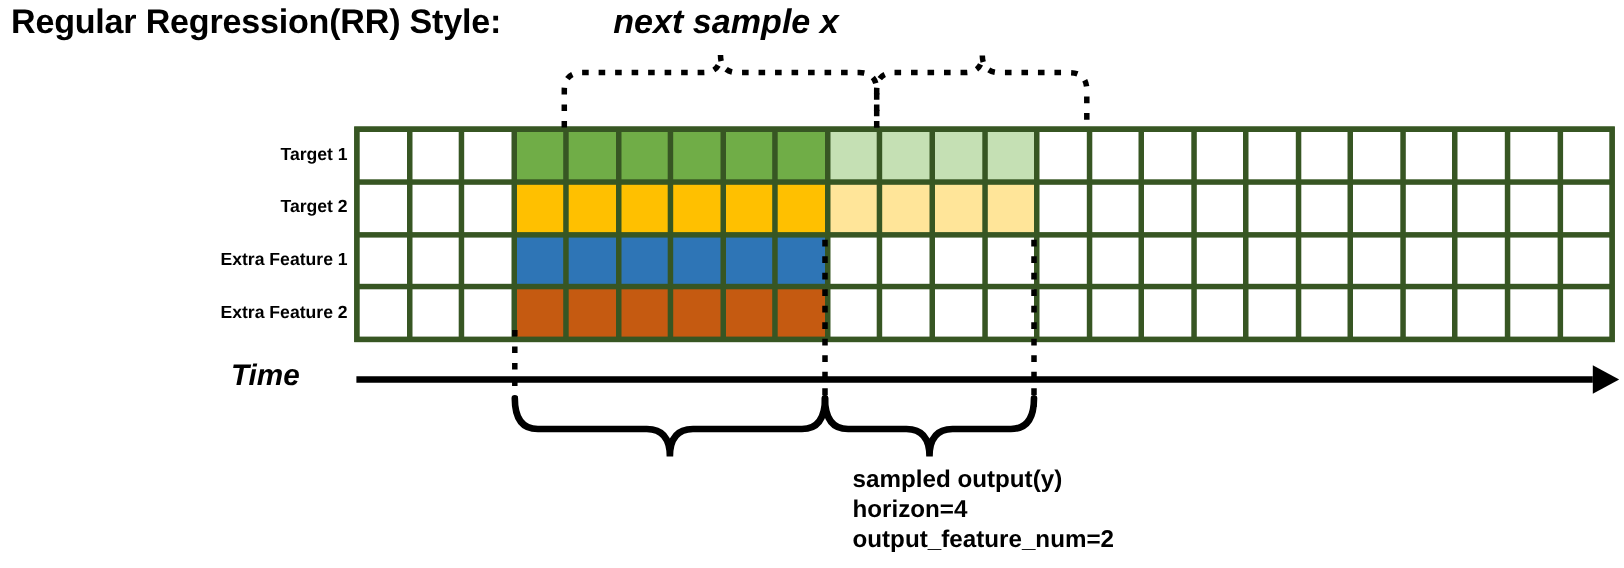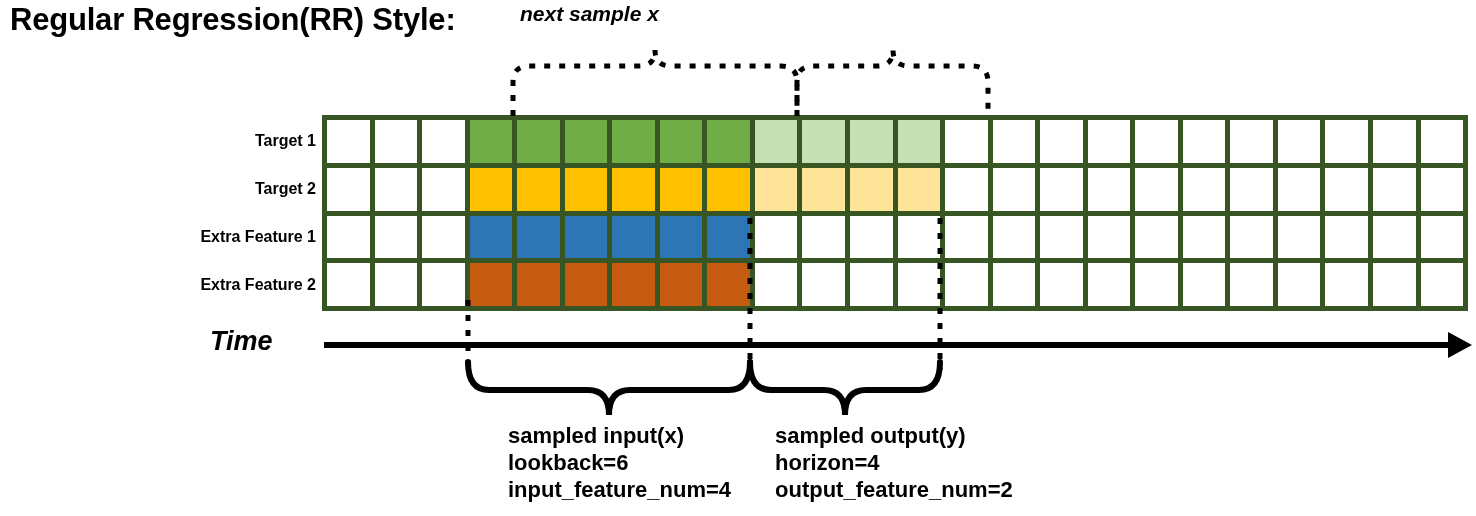--- a/index.html
+++ b/index.html
@@ -81,26 +81,26 @@
     position: absolute;
     left: 0; top: 0;
     width: 1476px;
     height: 516px;
     pointer-events: none;
   }
 
   
   .brace-caption-top {
     position: absolute;
-    font-size: 21px;
+    font-size: 31px;
     font-style: italic;
     font-weight: 600;
     color: #000000;
     white-space: nowrap;
-    text-align: left;
+    text-align: center;
   }
 
   
   #time-label {
     position: absolute;
     left: 210px;
     top: 326px;
     font-size: 27px;
     font-weight: 700;
     color: #000000;
@@ -235,25 +235,20 @@
         <div class="cell "></div>
         <div class="cell "></div>
         <div class="cell "></div>
       </div>
     </div>
 
   <div class="brace-caption-top" style="left:520px; top:2px; width:280px;">next sample x</div>
 
   <div id="time-label">Time</div>
 
-  <div class="caption-block" style="left:508px; top:422px;">
-    <div>sampled input(x)</div>
-    <div>lookback=6</div>
-    <div>input_feature_num=4</div>
-  </div>
   <div class="caption-block" style="left:775px; top:422px;">
     <div>sampled output(y)</div>
     <div>horizon=4</div>
     <div>output_feature_num=2</div>
   </div>
 
   <svg id="overlay" viewBox="0 0 1476 516">
 
     <path d="M 513 116
              L 513 82

